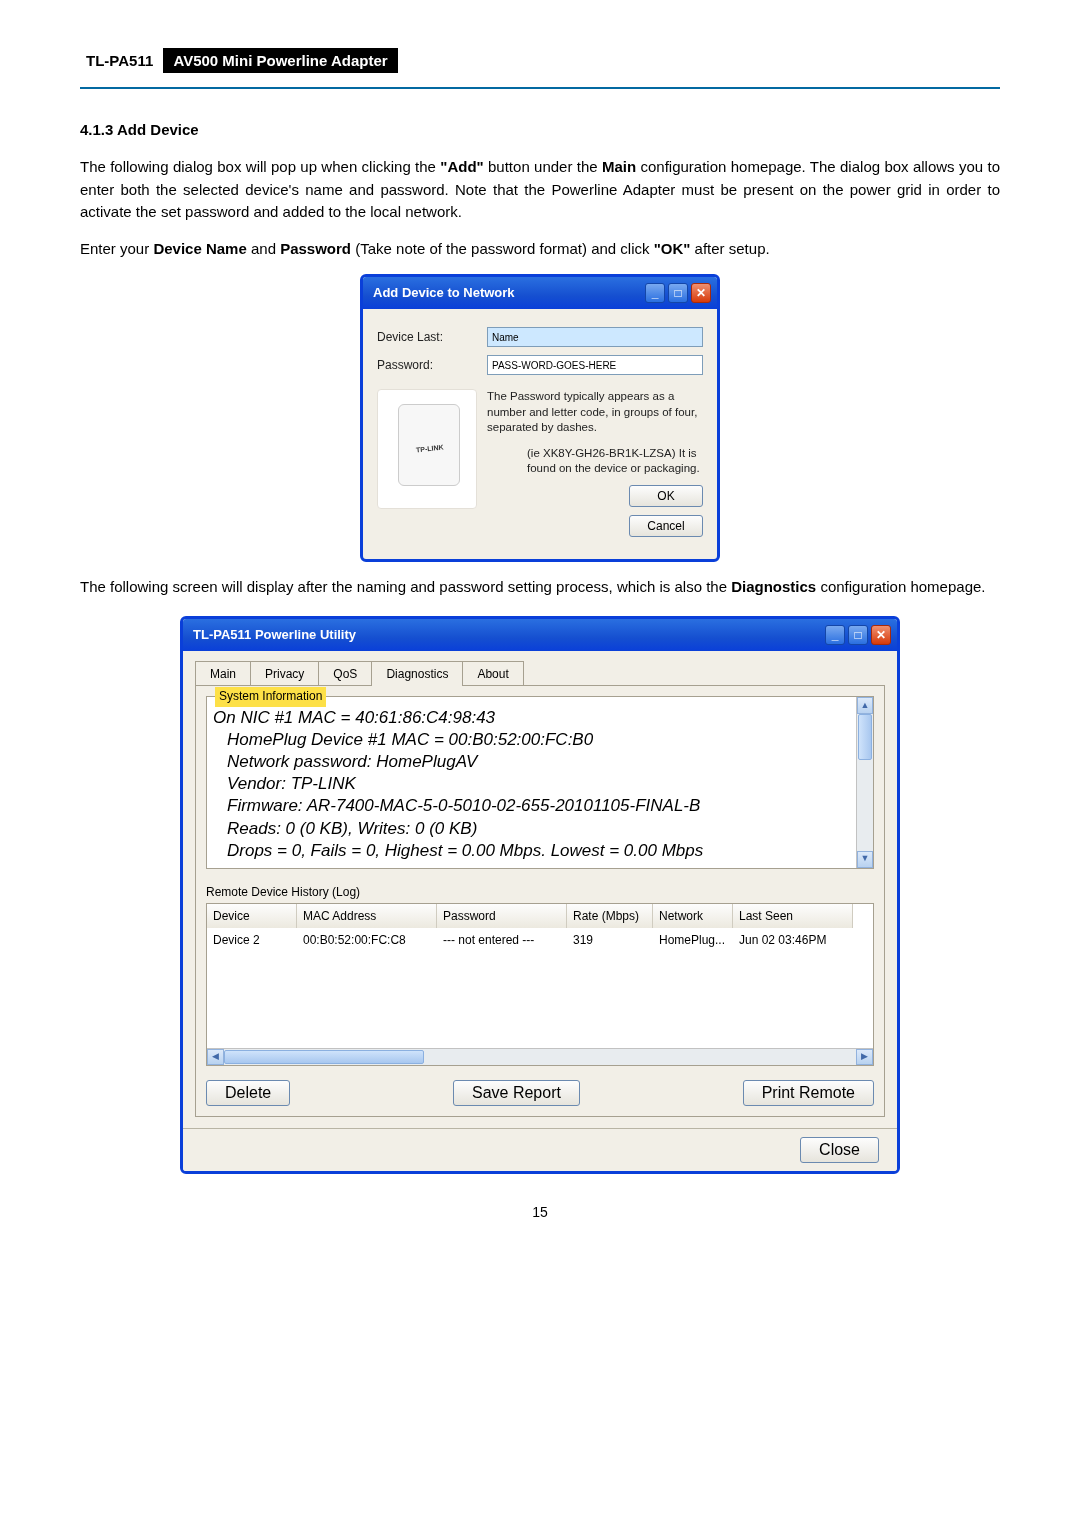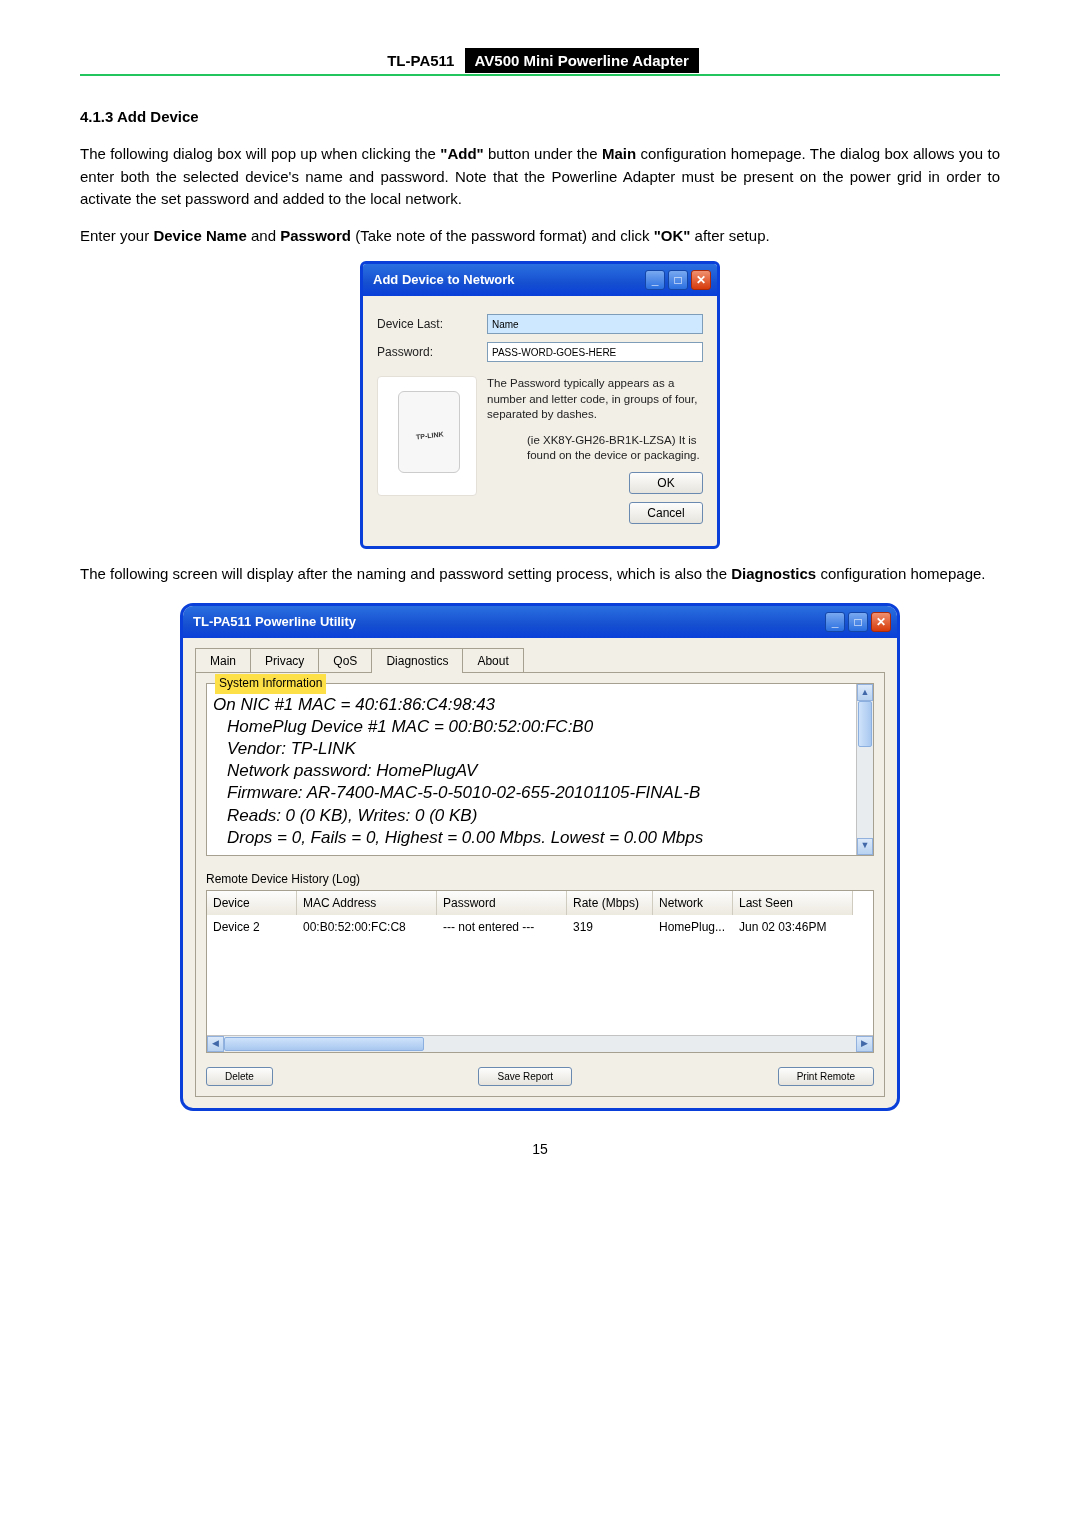--- a/index.html
+++ b/index.html
@@ -7,23 +7,23 @@
     margin: 0;
     padding: 50px 80px;
     font-family: Arial, sans-serif;
     background: #fff;
     width: 1080px;
     color: #000;
     font-size: 15px;
     line-height: 1.5;
   }
   .header-bar {
-    border-bottom: 2px solid #22c55e;
-    text-align: center;
-    padding-bottom: 1px;
+    border-bottom: 2px solid #0369a1;
+    text-align: left;
+    padding-bottom: 14px;
   }
   .header-pill {
     display: inline-block;
     font-weight: bold;
   }
   .header-pill .model {
     padding: 3px 6px;
   }
   .header-pill .product {
     background: #000;
@@ -128,21 +128,21 @@
     background: linear-gradient(#fdfdfd,#e6e4dc);
     font-size: 12px;
     font-family: Tahoma, sans-serif;
     padding: 3px 0;
     text-align: center;
   }
   .utility-window {
     width: 720px;
     margin: 18px auto;
     border: 3px solid #0a3fd9;
-    border-radius: 13px;
+    border-radius: 6px;
     background: #f2efe7;
     font-family: Tahoma, sans-serif;
     font-size: 12px;
     overflow: hidden;
   }
   .tabs {
     display: flex;
     padding: 10px 12px 0;
   }
   .tab {
@@ -245,21 +245,21 @@
     background: linear-gradient(#cfe3fb,#a8c7ef);
     border:1px solid #8bb0e0;
     border-radius:2px;
   }
   .util-buttons { display:flex; justify-content:space-between; margin-top:14px; }
   .util-btn {
     border: 1px solid #6b8ab0;
     background: linear-gradient(#fdfdfd,#e6e4dc);
     padding: 3px 18px;
     border-radius: 3px;
-    font-size: 10px;
+    font-size: 16px;
     font-family: Tahoma, sans-serif;
   }
   .footer-close {
     border-top: 1px solid #b8b4a4;
     background: #f2efe7;
     text-align: right;
     padding: 8px 18px;
   }
   .page-number {
     text-align: center;
@@ -353,22 +353,22 @@
     <div class="tab active">Diagnostics</div>
     <div class="tab">About</div>
   </div>
 
   <div class="tab-panel">
     <div class="sysinfo-box">
       <span class="sysinfo-title">System Information</span>
       <div class="sysinfo-body">
         <div>On NIC #1 MAC = 40:61:86:C4:98:43</div>
         <div style="padding-left:14px;">HomePlug Device #1 MAC = 00:B0:52:00:FC:B0</div>
+        <div style="padding-left:14px;">Network password: HomePlugAV</div>
         <div style="padding-left:14px;">Vendor: TP-LINK</div>
-        <div style="padding-left:14px;">Network password: HomePlugAV</div>
         <div style="padding-left:14px;">Firmware: AR-7400-MAC-5-0-5010-02-655-20101105-FINAL-B</div>
         <div style="padding-left:14px;">Reads: 0 (0 KB), Writes: 0 (0 KB)</div>
         <div style="padding-left:14px;">Drops = 0, Fails = 0, Highest = 0.00 Mbps. Lowest = 0.00 Mbps</div>
       </div>
       <div class="vscroll">
         <div class="arrow">▲</div>
         <div class="thumb-space">
             <div class="thumb"></div>
           </div>
         <div class="arrow" style="position:absolute;bottom:0;left:0;right:0;">▼</div>
@@ -404,15 +404,18 @@
       </div>
     </div>
 
     <div class="util-buttons">
       <button class="util-btn">Delete</button>
       <button class="util-btn">Save Report</button>
       <button class="util-btn">Print Remote</button>
     </div>
   </div>
 
+  <div class="footer-close">
+    <button class="util-btn">Close</button>
+  </div>
 </div>
 
 <div class="page-number">15</div>
 
 </body></html>

